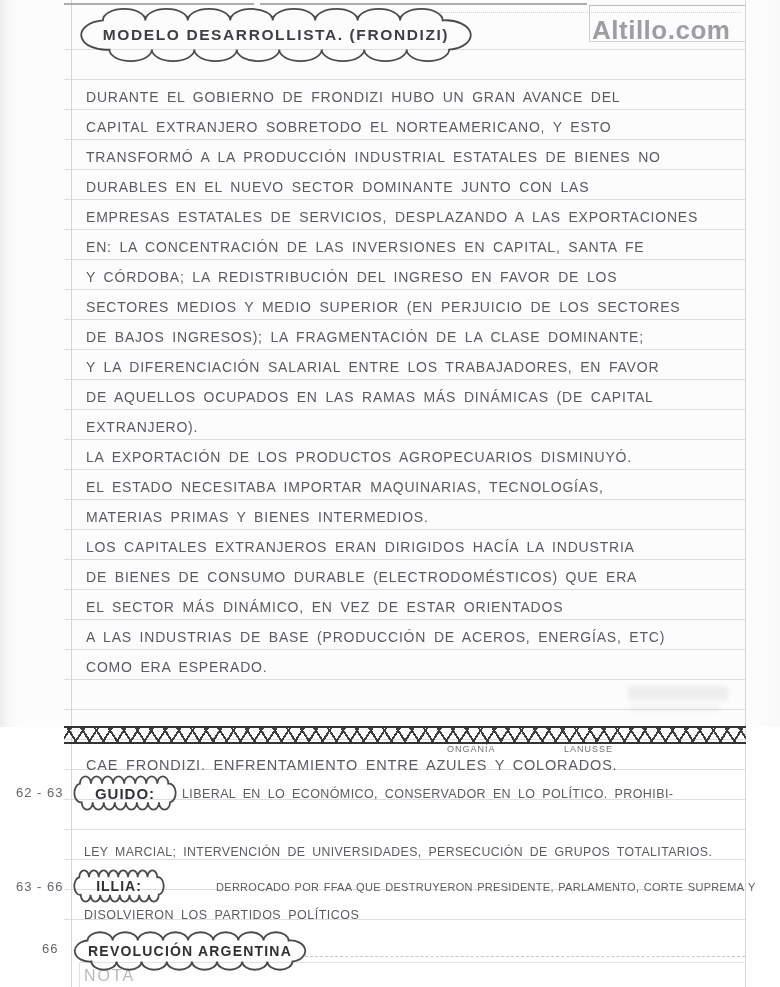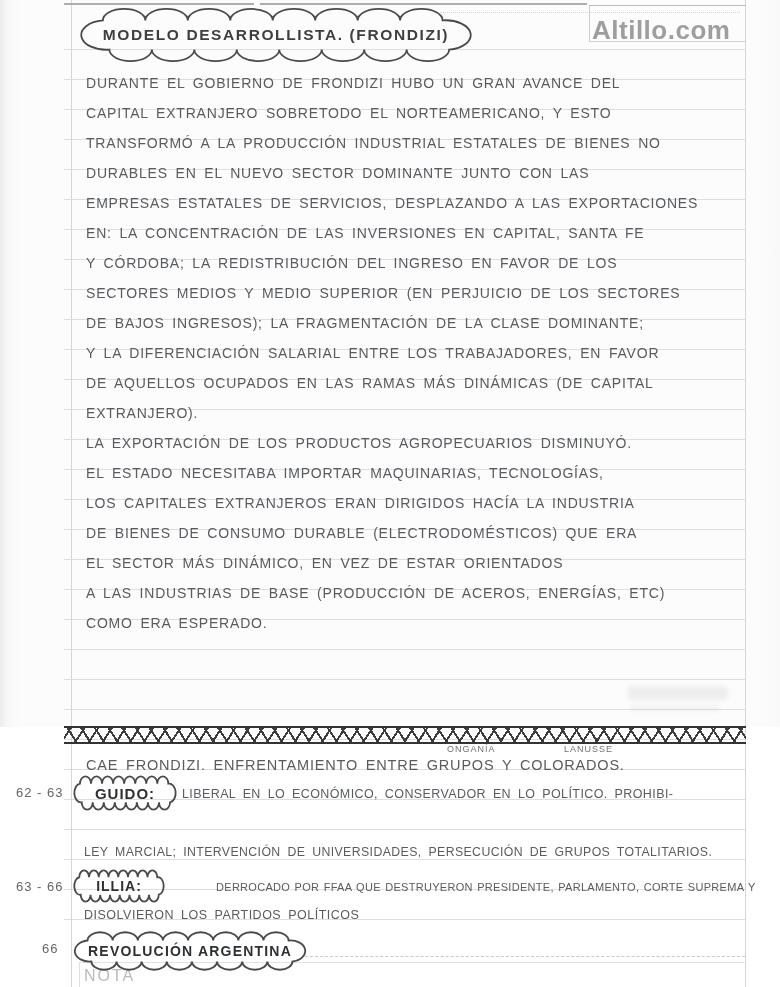--- a/index.html
+++ b/index.html
@@ -27,21 +27,21 @@
   .frag-box{position:absolute;z-index:1;border-left:1px solid #cccccc;border-top:1px solid #bbbbbb;border-bottom:1px solid #d2d2d2;}
   .dotrule{position:absolute;border-top:1px dotted #d4d4d4;z-index:1;}
   
   .hand{color:#585c60;letter-spacing:.8px;word-spacing:3px;white-space:nowrap;z-index:2;}
   .bubble{position:absolute;display:flex;align-items:center;justify-content:center;z-index:3;}
   .bubble svg{position:absolute;left:0;top:0;width:100%;height:100%;overflow:visible;}
   .bubble .btxt{position:relative;z-index:2;white-space:nowrap;}
   .title-txt{font-size:15.5px;letter-spacing:1.6px;color:#3d4043;font-weight:bold;}
   .watermark{position:absolute;left:592px;top:15px;font-size:26px;color:#9c9ea0;letter-spacing:.5px;z-index:2;font-weight:bold;}
   .para{position:absolute;left:86px;top:80px;width:672px;z-index:2;}
-  .bline{height:30px;display:flex;align-items:flex-end;padding-bottom:19px;box-sizing:border-box;font-size:14px;}
+  .bline{height:30px;display:flex;align-items:flex-end;padding-bottom:5px;box-sizing:border-box;font-size:14px;}
   .divider{
     position:absolute;left:64px;top:726px;width:682px;height:18px;z-index:2;
     border-top:2.5px solid #343434;border-bottom:2.5px solid #343434;box-sizing:border-box;
     background:
       repeating-linear-gradient(57deg,transparent 0 9.5px,#3c3c3c 9.5px 11.5px),
       repeating-linear-gradient(-57deg,transparent 0 9.5px,#3c3c3c 9.5px 11.5px);
   }
   .smalltag{position:absolute;font-size:9px;letter-spacing:1px;color:#6f7275;z-index:2;white-space:nowrap;}
   .caeline{position:absolute;left:86px;top:757px;font-size:14.5px;z-index:2;}
   .years{position:absolute;font-size:13px;color:#63666a;letter-spacing:1px;z-index:2;white-space:nowrap;}
@@ -91,36 +91,37 @@
     <div class="bline hand">EMPRESAS ESTATALES DE SERVICIOS, DESPLAZANDO A LAS EXPORTACIONES</div>
     <div class="bline hand">EN: LA CONCENTRACIÓN DE LAS INVERSIONES EN CAPITAL, SANTA FE</div>
     <div class="bline hand">Y CÓRDOBA; LA REDISTRIBUCIÓN DEL INGRESO EN FAVOR DE LOS</div>
     <div class="bline hand">SECTORES MEDIOS Y MEDIO SUPERIOR (EN PERJUICIO DE LOS SECTORES</div>
     <div class="bline hand">DE BAJOS INGRESOS); LA FRAGMENTACIÓN DE LA CLASE DOMINANTE;</div>
     <div class="bline hand">Y LA DIFERENCIACIÓN SALARIAL ENTRE LOS TRABAJADORES, EN FAVOR</div>
     <div class="bline hand">DE AQUELLOS OCUPADOS EN LAS RAMAS MÁS DINÁMICAS (DE CAPITAL</div>
     <div class="bline hand">EXTRANJERO).</div>
     <div class="bline hand">LA EXPORTACIÓN DE LOS PRODUCTOS AGROPECUARIOS DISMINUYÓ.</div>
     <div class="bline hand">EL ESTADO NECESITABA IMPORTAR MAQUINARIAS, TECNOLOGÍAS,</div>
+    <div class="bline hand">MATERIAS PRIMAS Y BIENES INTERMEDIOS.</div>
     <div class="bline hand">LOS CAPITALES EXTRANJEROS ERAN DIRIGIDOS HACÍA LA INDUSTRIA</div>
     <div class="bline hand">DE BIENES DE CONSUMO DURABLE (ELECTRODOMÉSTICOS) QUE ERA</div>
     <div class="bline hand">EL SECTOR MÁS DINÁMICO, EN VEZ DE ESTAR ORIENTADOS</div>
     <div class="bline hand">A LAS INDUSTRIAS DE BASE (PRODUCCIÓN DE ACEROS, ENERGÍAS, ETC)</div>
     <div class="bline hand">COMO ERA ESPERADO.</div>
   </div>
 
   <div class="artifact"></div>
   <div class="artifact2"></div>
 
   <div class="divider"></div>
 
   <div class="smalltag" style="left:447px;top:744px;">ONGANÍA</div>
   <div class="smalltag" style="left:564px;top:744px;">LANUSSE</div>
 
-  <div class="caeline hand">CAE FRONDIZI. ENFRENTAMIENTO ENTRE GRUPOS Y COLORADOS.</div>
+  <div class="caeline hand">CAE FRONDIZI. ENFRENTAMIENTO ENTRE AZULES Y COLORADOS.</div>
 
   <div class="years" style="left:16px;top:785px;">62 - 63</div>
   <div class="bubble" style="left:74px;top:777px;width:102px;height:32px;">
     <svg viewBox="0 0 240 48" preserveAspectRatio="none">
         <use href="#cloudPath" xlink:href="#cloudPath"></use>
       </svg>
     <span class="btxt headtxt">GUIDO:</span>
   </div>
   <div class="entrytext hand" style="left:182px;top:787px;font-size:12.5px;letter-spacing:.4px;">LIBERAL EN LO ECONÓMICO, CONSERVADOR EN LO POLÍTICO. PROHIBI-</div>
   <div class="entrytext hand" style="left:84px;top:845px;font-size:12.3px;letter-spacing:.4px;">LEY MARCIAL; INTERVENCIÓN DE UNIVERSIDADES, PERSECUCIÓN DE GRUPOS TOTALITARIOS.</div>

